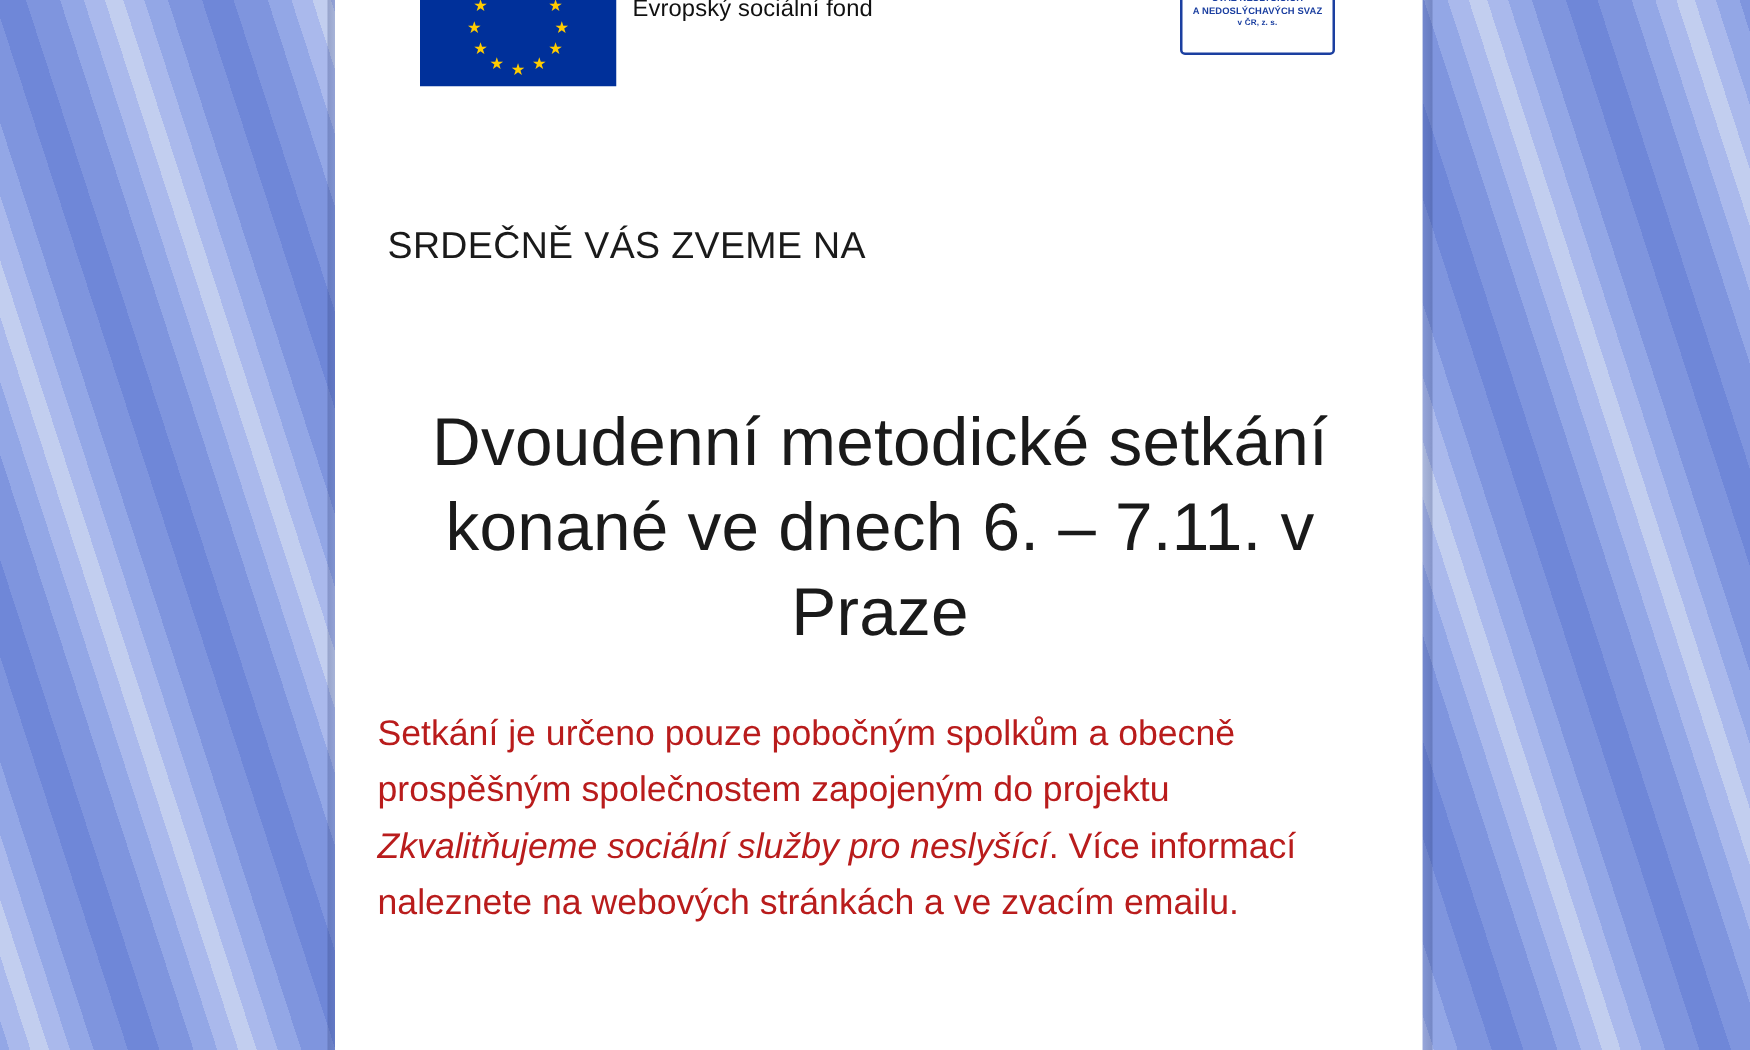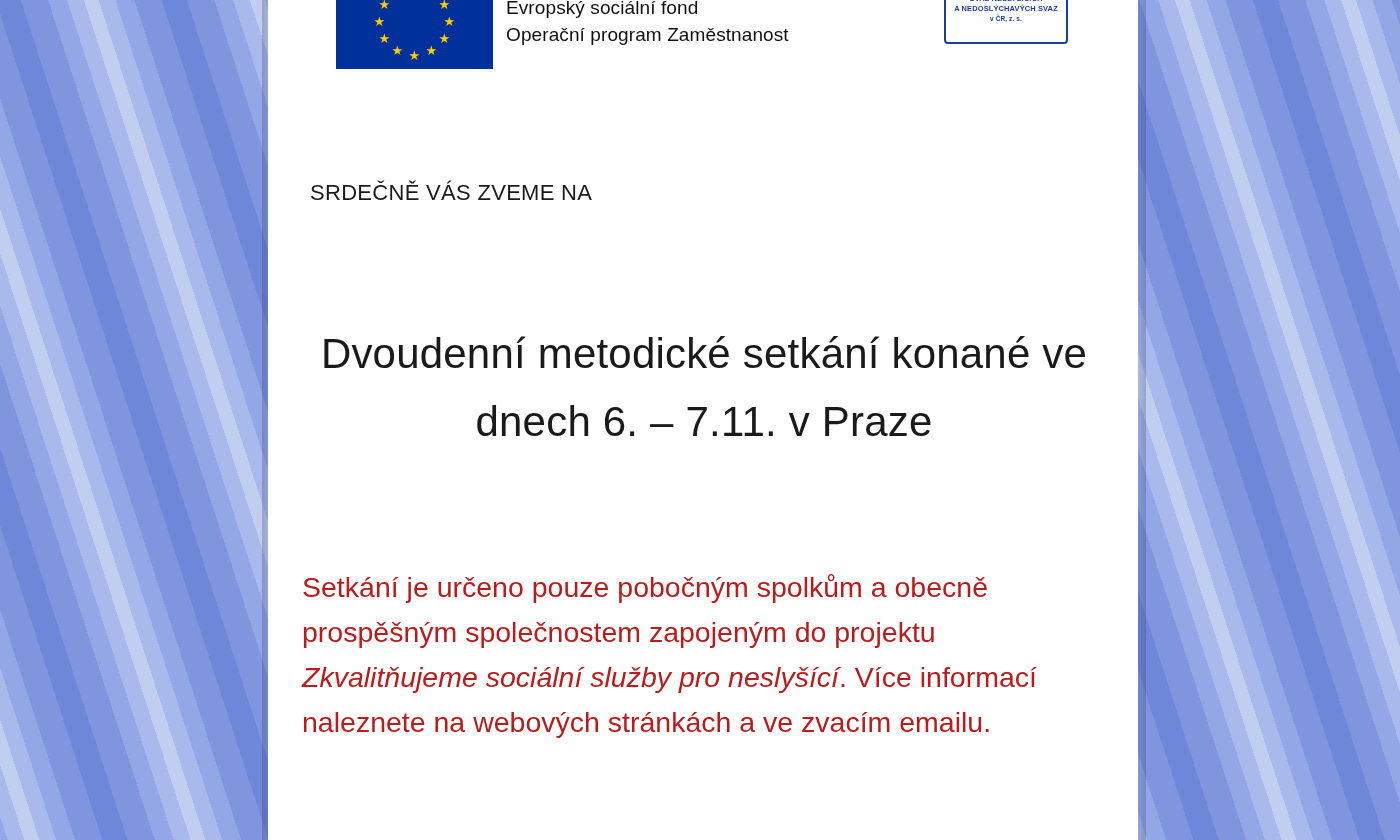--- a/index.html
+++ b/index.html
@@ -160,33 +160,33 @@
   .snco-text .small {
     font-size: 6.5px;
     font-weight: bold;
   }
 
   
   .intro {
     position: absolute;
     left: 42px;
     top: 180px;
-    font-size: 22px;
+    font-size: 30px;
     color: #1a1a1a;
     letter-spacing: 0.3px;
     white-space: nowrap;
   }
 
   .headline {
     position: absolute;
     left: 36px;
     top: 320px;
     width: 800px;
     text-align: center;
-    font-size: 42px;
+    font-size: 54px;
     line-height: 68px;
     color: #1a1a1a;
     letter-spacing: 0.2px;
   }
 
   .paragraph {
     position: absolute;
     left: 34px;
     top: 565px;
     width: 800px;
@@ -229,21 +229,20 @@
           <span style="left:17px; top:62px;">★</span>
           <span style="left:4px; top:50px;">★</span>
           <span style="left:-1px; top:33px;">★</span>
           <span style="left:4px; top:16px;">★</span>
 
         </div>
       </div>
 
       <div class="esf-text">
         <div>Evropský sociální fond</div>
-        <div>Operační program Zaměstnanost</div>
       </div>
 
       <div class="snco-logo">
 
         <div class="snco-text">
           <div>SVAZ NESLYŠÍCÍCH</div>
           <div>A NEDOSLÝCHAVÝCH SVAZ</div>
           <div class="small">v ČR, z. s.</div>
         </div>
       </div>

